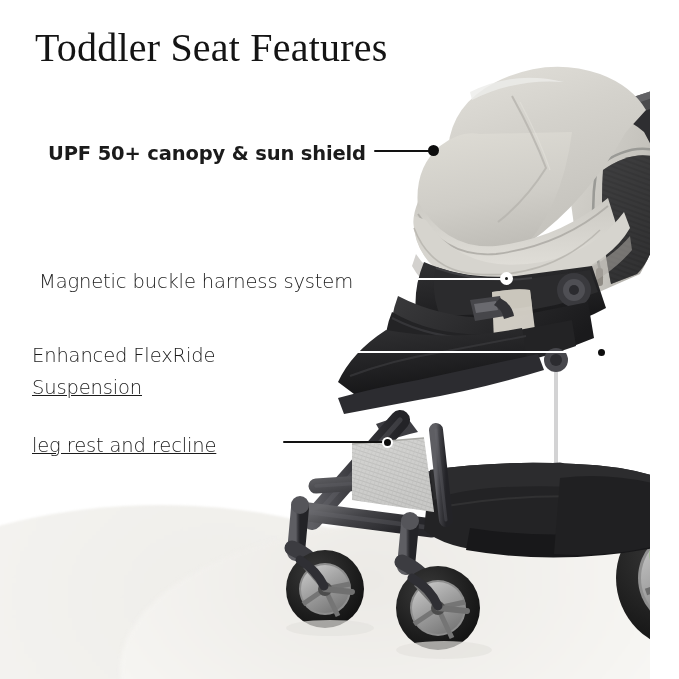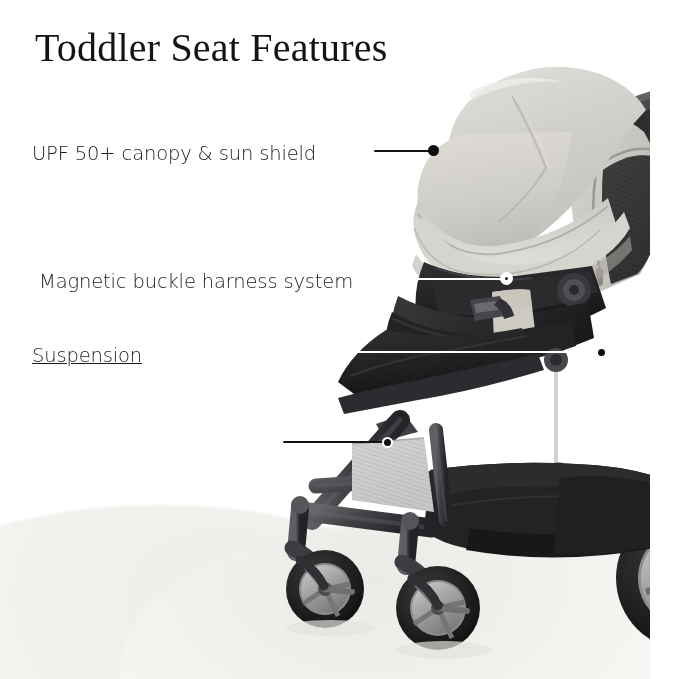--- a/index.html
+++ b/index.html
@@ -373,38 +373,40 @@
       <path d="M438 608 L467 611" stroke="#707070" stroke-width="6" stroke-linecap="round"></path>
       <path d="M412 578 q18 10 26 28" stroke="#2f2f34" stroke-width="9" stroke-linecap="round" fill="none"></path>
     </g>
 
     <ellipse cx="330" cy="628" rx="44" ry="8" fill="#e4e2de" opacity="0.7"></ellipse>
     <ellipse cx="444" cy="650" rx="48" ry="9" fill="#e4e2de" opacity="0.7"></ellipse>
   </svg>
 
   <div class="title">Toddler Seat Features</div>
 
-  <div class="callout-label" style="left:32px; top:138px;">
+  <div class="callout-label" style="left:48px; top:138px;font-weight:bold;">
     <span>UPF 50+ canopy &amp; sun shield</span>
   </div>
   <div class="leader dark" style="left:374px; top:150px; width:58px;"></div>
   <div class="dot solid nb" style="left:428px; top:145px;"></div>
 
   <div class="callout-label" style="left:39px; top:266px;">
     <span>Magnetic buckle harness system</span>
   </div>
   <div class="leader light" style="left:408px; top:278px; width:98px;"></div>
   <div class="dot ring" style="left:500px; top:272px;">
       <i></i>
     </div>
 
   <div class="callout-label" style="left:32px; top:340px;">
+    <span>Enhanced FlexRide</span>
     <span class="l2">Suspension</span>
   </div>
   <div class="leader light" style="left:256px; top:351px; width:347px;"></div>
   <div class="dot solid" style="left:596px; top:347px;"></div>
 
   <div class="callout-label" style="left:32px; top:430px;">
+    <span class="l2">leg rest and recline</span>
   </div>
   <div class="leader dark" style="left:283px; top:441px; width:103px;"></div>
   <div class="dot solid" style="left:382px; top:437px;"></div>
 
 </div>
 
 </body></html>

